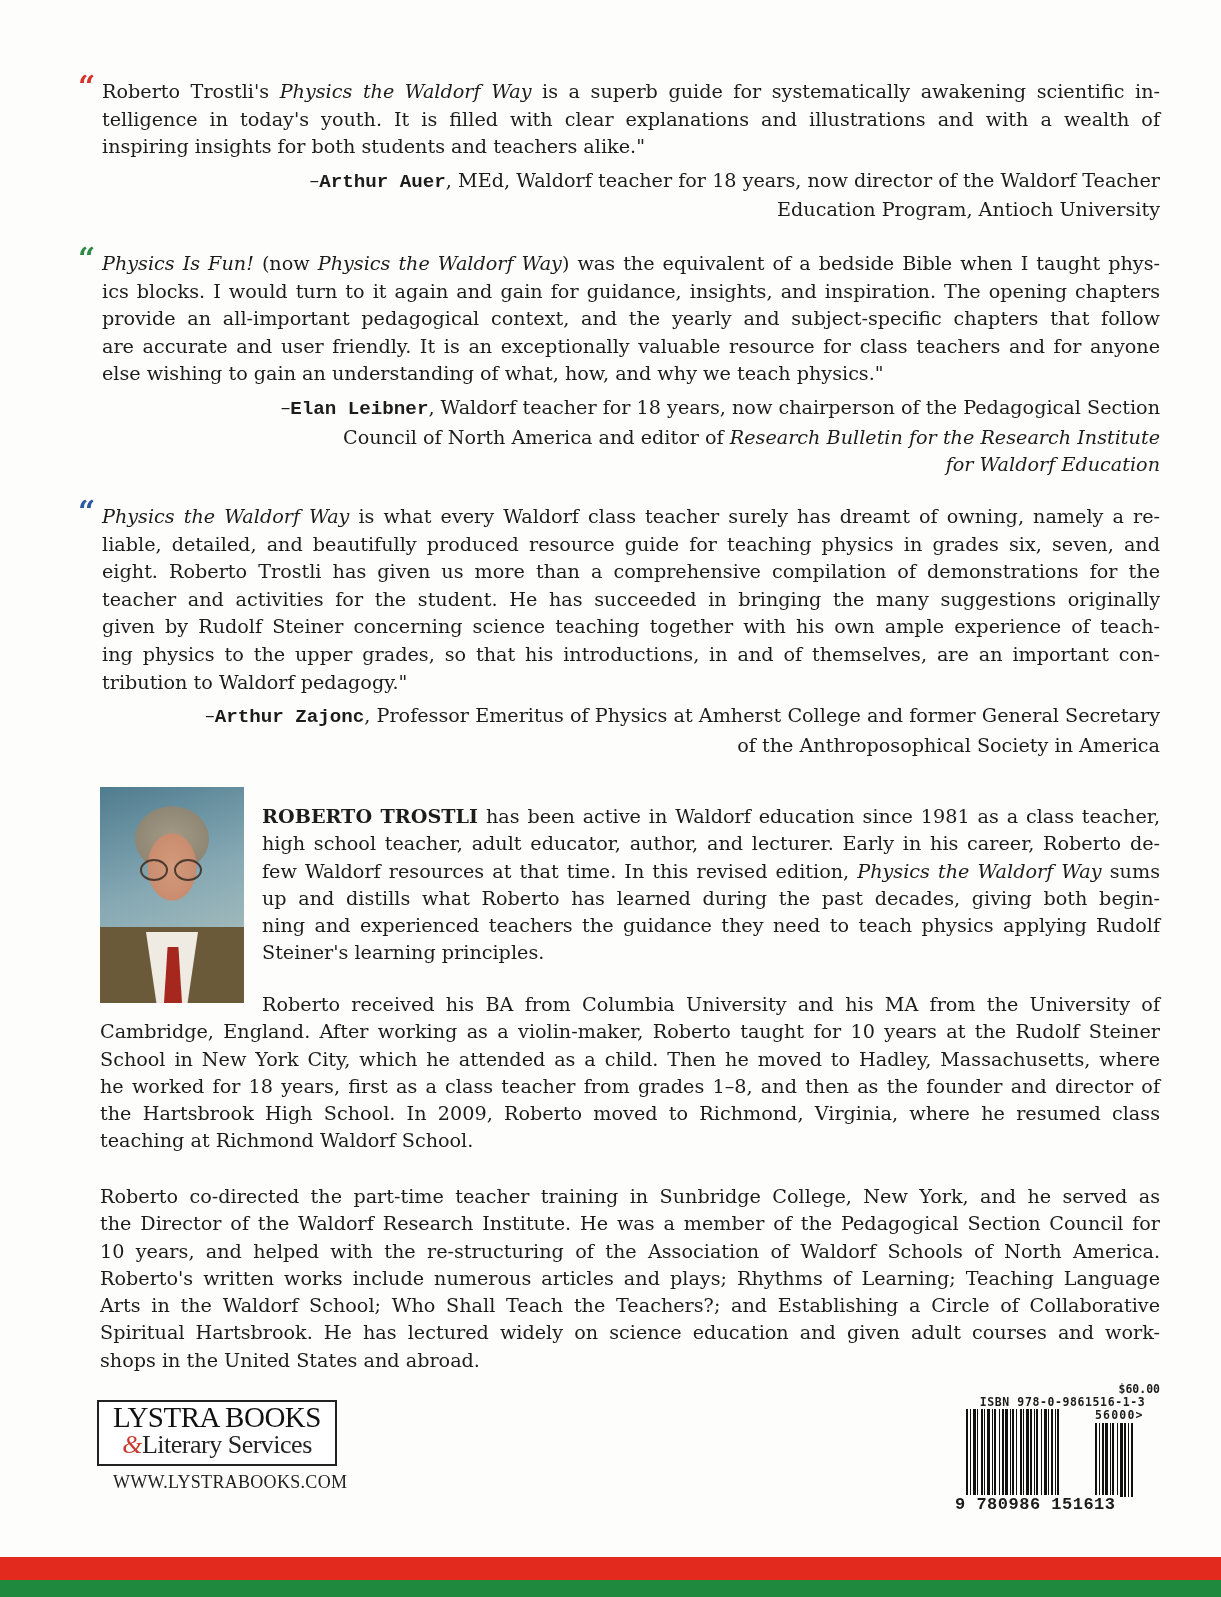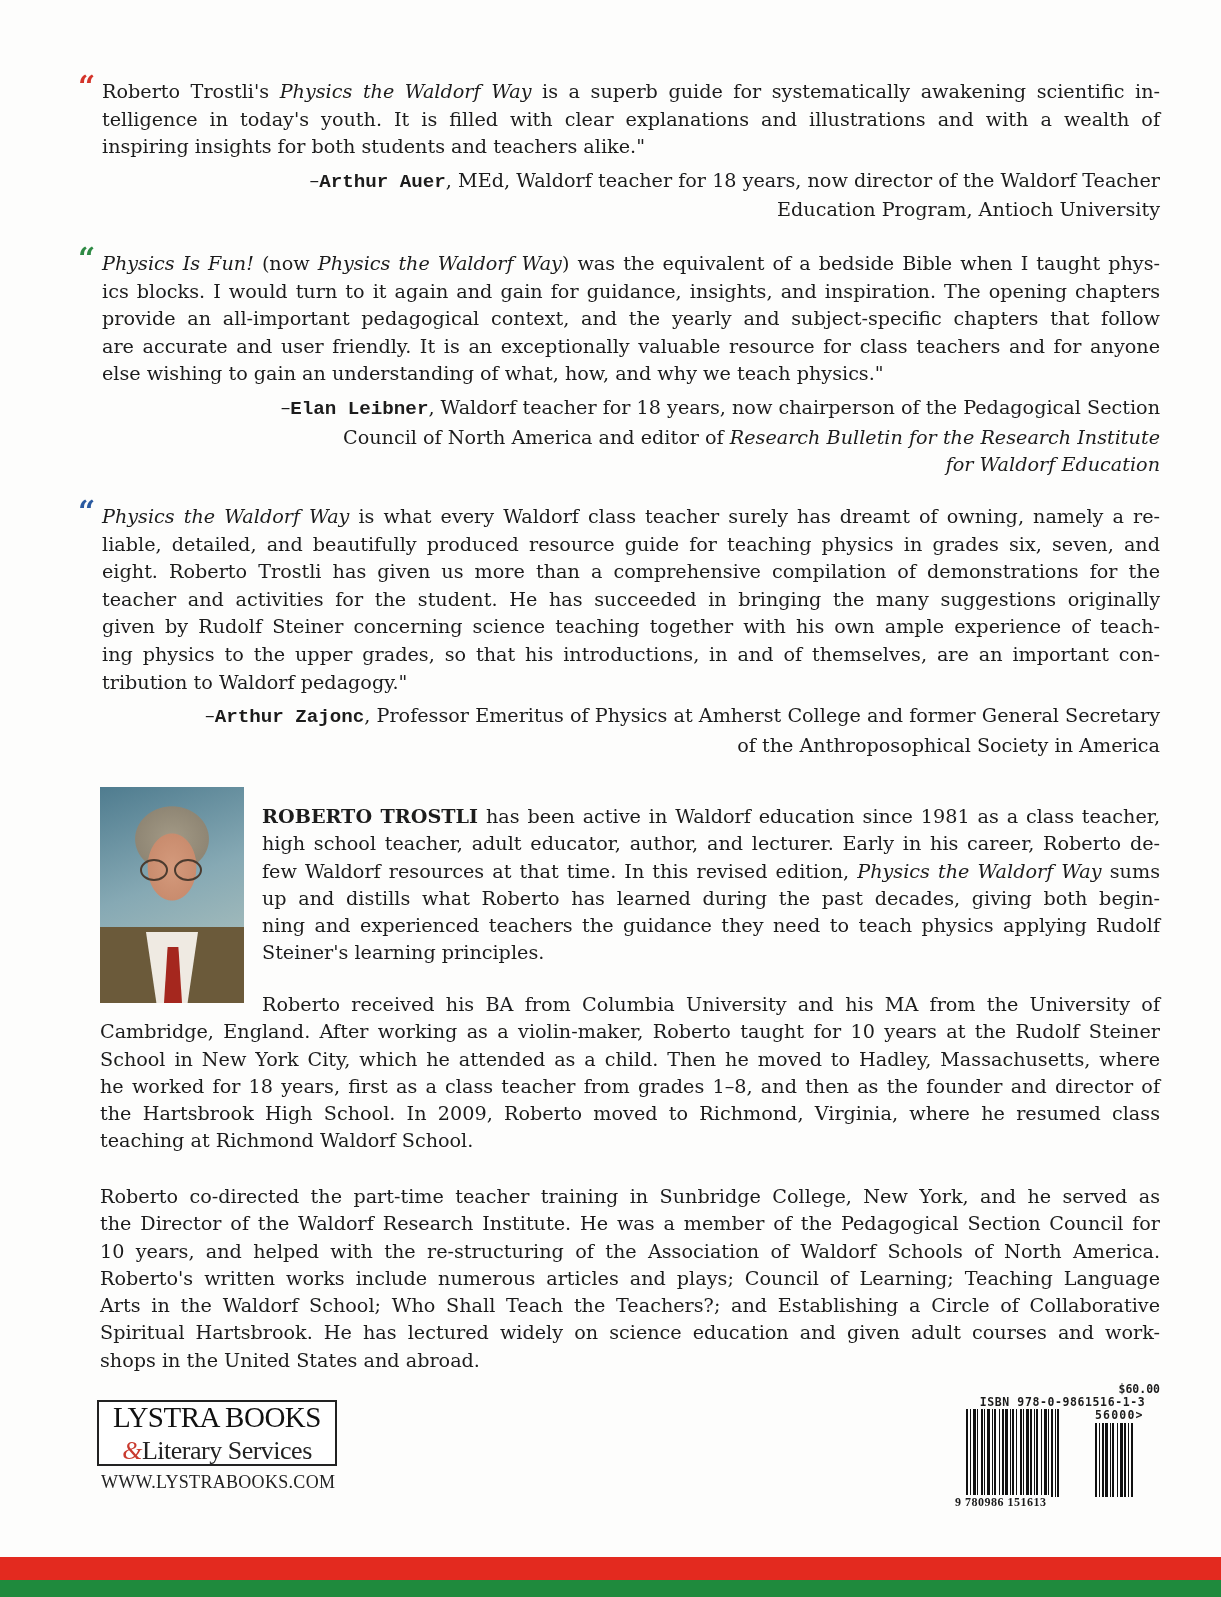--- a/index.html
+++ b/index.html
@@ -44,35 +44,35 @@
   .bio-text .line.last { text-align-last: left; }
   .bio-p1 { position: absolute; left: 162px; top: 16px; width: 898px; }
   .bio-p2 { position: absolute; left: 0; top: 204px; width: 1060px; }
   .bio-p2 .indent { padding-left: 162px; }
   .bio-p3 { position: absolute; left: 0; top: 396px; width: 1060px; }
   .bio-p1 b { font-weight: bold; }
 
   .publisher { position: absolute; left: 97px; top: 1400px; }
   .pub-box {
     width: 236px; height: 62px; border: 2px solid #222; background: #fff;
-    display: flex; flex-direction: column; align-items: center; justify-content: space-between;
+    display: flex; flex-direction: column; align-items: center; justify-content: flex-start;
   }
   .pub-name { font-family: "Liberation Serif", serif; font-size: 29px; line-height: 30px; letter-spacing: -0.5px; color: #111; }
   .pub-sub { font-family: "Liberation Serif", serif; font-size: 26px; line-height: 26px; color: #222; letter-spacing: -0.5px; }
   .pub-amp { color: #c93a2e; font-style: italic; }
-  .pub-url { font-family: "Liberation Serif", serif; font-size: 18px; margin-top: 6px; margin-left: 4px; letter-spacing: 0.3px; color: #222; }
+  .pub-url { font-family: "Liberation Serif", serif; font-size: 18px; margin-top: 6px; margin-left: 16px; letter-spacing: 0.3px; color: #222; }
 
   .barcode-block { position: absolute; left: 955px; top: 1383px; width: 215px; }
   .price { font-family: "DejaVu Sans Mono", "Liberation Mono", monospace; font-weight: bold; font-size: 11.5px; text-align: right; line-height: 13px; padding-right: 10px; }
   .isbn { font-family: "DejaVu Sans Mono", "Liberation Mono", monospace; font-weight: bold; font-size: 11.5px; line-height: 13px; letter-spacing: 0.6px; text-align: center; }
   .bars-row { position: relative; height: 94px; }
   .bars-main { position: absolute; left: 11px; top: 0; width: 118px; height: 88px; }
   .bars-addon { position: absolute; left: 140px; top: 14px; width: 60px; height: 74px; }
   .addon-label { position: absolute; left: 140px; top: 0; font-family: "DejaVu Sans Mono", monospace; font-weight: bold; font-size: 11.5px; letter-spacing: 1.2px; line-height: 13px; }
-  .bars-digits { position: absolute; left: 0; top: 86px; font-family: Liberation Serif, serif; font-weight: bold; font-size: 12px; letter-spacing: 0.5px; background: #fdfdfc; padding-right: 2px; }
+  .bars-digits { position: absolute; left: 0; top: 86px; font-family: Liberation Mono, monospace; font-weight: bold; font-size: 17px; letter-spacing: 0.5px; background: #fdfdfc; padding-right: 2px; }
   .bar { position: absolute; top: 0; bottom: 0; background: #111; }
 
   .stripe-red { position: absolute; left: 0; top: 1557px; width: 1221px; height: 23px; background: #e32a1f; }
   .stripe-green { position: absolute; left: 0; top: 1580px; width: 1221px; height: 17px; background: #1f8a3d; }
 </style>
 </head>
 <body>
 
 <div class="page">
 
@@ -155,21 +155,21 @@
           <span class="line">he worked for 18 years, first as a class teacher from grades 1–8, and then as the founder and director of</span>
           <span class="line">the Hartsbrook High School. In 2009, Roberto moved to Richmond, Virginia, where he resumed class</span>
           <span class="line last">teaching at Richmond Waldorf School.</span>
         </div>
     </div>
     <div class="bio-text bio-p3">
       <div>
           <span class="line">Roberto co-directed the part-time teacher training in Sunbridge College, New York, and he served as</span>
           <span class="line">the Director of the Waldorf Research Institute. He was a member of the Pedagogical Section Council for</span>
           <span class="line">10 years, and helped with the re-structuring of the Association of Waldorf Schools of North America.</span>
-          <span class="line">Roberto's written works include numerous articles and plays; Council of Learning; Teaching Language</span>
+          <span class="line">Roberto's written works include numerous articles and plays; Rhythms of Learning; Teaching Language</span>
           <span class="line">Arts in the Waldorf School; Who Shall Teach the Teachers?; and Establishing a Circle of Collaborative</span>
           <span class="line">Spiritual Hartsbrook. He has lectured widely on science education and given adult courses and work-</span>
           <span class="line last">shops in the United States and abroad.</span>
         </div>
     </div>
   </section>
 
   <div class="publisher">
     <div class="pub-box">
       <div class="pub-name">LYSTRA BOOKS</div>

